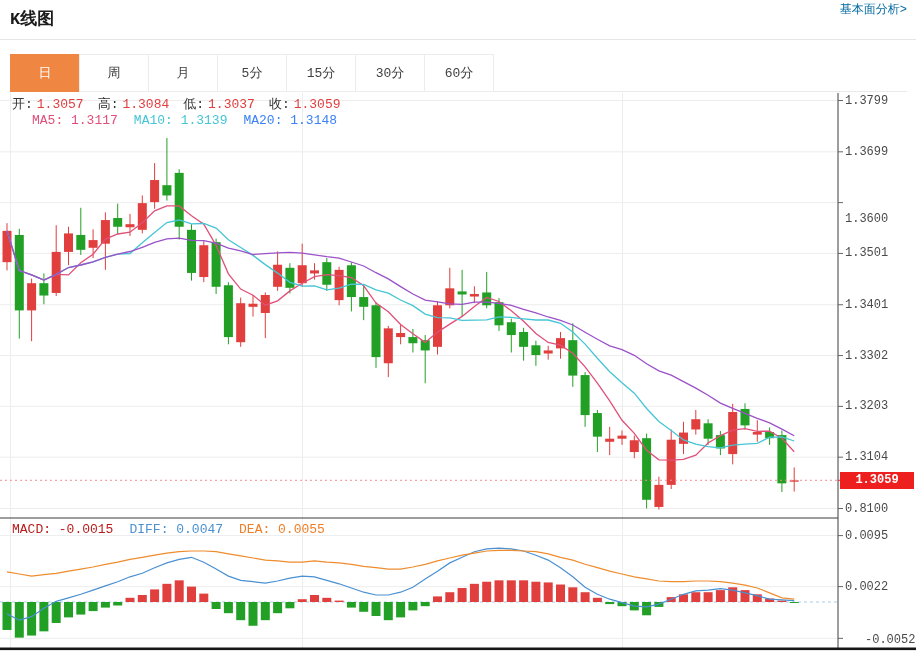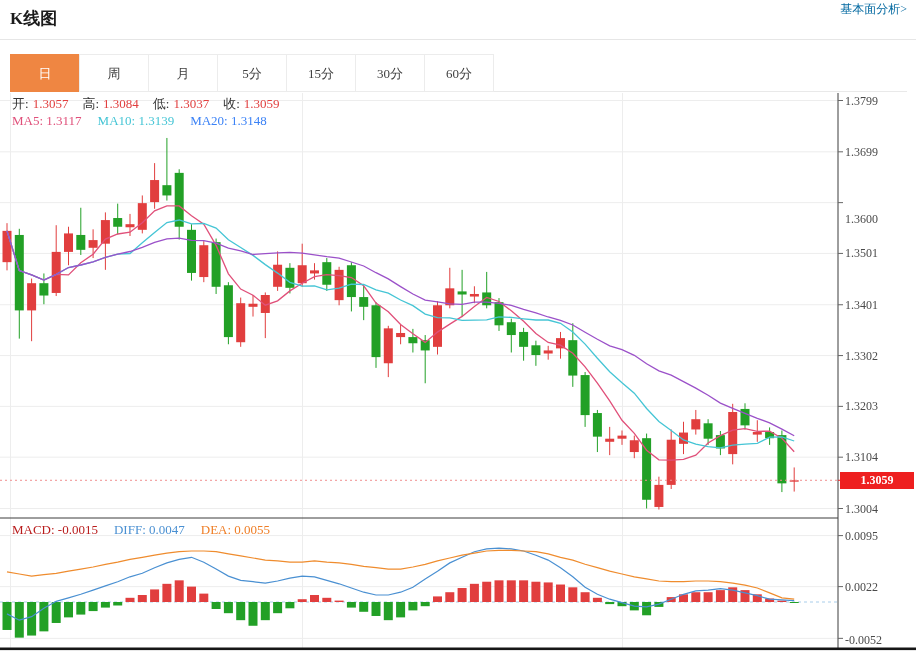--- a/index.html
+++ b/index.html
@@ -1,17 +1,17 @@
 <!DOCTYPE html>
 <html><head>
 <meta charset="utf-8">
 <style>
   html,body{margin:0;padding:0;background:#fff;}
   .stage{position:relative;width:916px;height:651px;background:#fff;overflow:hidden;
-         font-family:Liberation Serif, serif;}
+         font-family:Liberation Mono, monospace;}
   .hdr-title{position:absolute;left:10px;top:7px;font-size:17px;font-weight:bold;color:#1b1b1b;}
   .hdr-link{position:absolute;right:9px;top:1px;font-size:12px;color:#0369a1;cursor:pointer;text-decoration:none;}
   .hdr-divider{position:absolute;left:0;top:39px;width:916px;height:1px;background:#e6e6e6;}
   .tabbar{position:absolute;left:10px;top:54px;width:897px;height:38px;display:flex;border-bottom:1px solid #e9e9e9;box-sizing:border-box;background:#fff;}
   .tab{width:70px;height:38px;line-height:37px;text-align:center;font-size:13px;color:#404040;
        border:1px solid #ececec;margin-left:-1px;background:#fff;cursor:pointer;box-sizing:border-box;}
   .tab:first-child{margin-left:0;}
   .tab.active{background:#ef8642;border-color:#ef8642;color:#fff;}
   #chart{position:absolute;left:0;top:0;}
   .readout{position:absolute;font-size:13px;white-space:nowrap;}
@@ -281,31 +281,31 @@
         <line x1="838" y1="457.17924528301876" x2="843" y2="457.17924528301876" stroke="#666" stroke-width="1"></line>
         <line x1="838" y1="508.50000000000006" x2="843" y2="508.50000000000006" stroke="#666" stroke-width="1"></line>
         <line x1="838" y1="535.595" x2="843" y2="535.595" stroke="#666" stroke-width="1"></line>
         <line x1="838" y1="586.622" x2="843" y2="586.622" stroke="#666" stroke-width="1"></line>
         <line x1="838" y1="638.348" x2="843" y2="638.348" stroke="#666" stroke-width="1"></line>
         <line x1="838" y1="480.27358490566" x2="841" y2="480.27358490566" stroke="#ee1f1f" stroke-width="1"></line>
       </g>
     </svg>
 
   <div class="readout" id="readout-ohlc" style="left:12px;top:95px;"><span style="color: rgb(51, 51, 51);">开:</span><span style="color: rgb(225, 62, 62); margin-right: 14px;">1.3057</span><span style="color: rgb(51, 51, 51);">高:</span><span style="color: rgb(225, 62, 62); margin-right: 14px;">1.3084</span><span style="color: rgb(51, 51, 51);">低:</span><span style="color: rgb(225, 62, 62); margin-right: 14px;">1.3037</span><span style="color: rgb(51, 51, 51);">收:</span><span style="color: rgb(225, 62, 62); margin-right: 14px;">1.3059</span></div>
-  <div class="readout" id="readout-ma" style="left:12px;top:113px;"><span class="seg" style="color: rgb(224, 80, 122);">MA5: 1.3117</span><span class="seg" style="color: rgb(69, 197, 213);">MA10: 1.3139</span><span class="seg" style="color: #3b82f6;">MA20: 1.3148</span></div>
+  <div class="readout" id="readout-ma" style="left:12px;top:113px;"><span class="seg" style="color: rgb(224, 80, 122); margin-left: 20px;">MA5: 1.3117</span><span class="seg" style="color: rgb(69, 197, 213);">MA10: 1.3139</span><span class="seg" style="color: #3b82f6;">MA20: 1.3148</span></div>
   <div class="readout" id="readout-macd" style="left:12px;top:522px;"><span class="seg" style="color: #b91c1c;">MACD: -0.0015</span><span class="seg" style="color: rgb(74, 144, 210);">DIFF: 0.0047</span><span class="seg" style="color: rgb(239, 126, 38);">DEA: 0.0055</span></div>
 
   <div id="ylabels">
       <div class="ylab" style="top: 93.5px;">1.3799</div>
       <div class="ylab" style="top: 144.821px; text-align: right;">1.3699</div>
       <div class="ylab" style="top: 212px;">1.3600</div>
       <div class="ylab" style="top: 246.436px;">1.3501</div>
       <div class="ylab" style="top: 297.757px;">1.3401</div>
       <div class="ylab" style="top: 348.564px;">1.3302</div>
       <div class="ylab" style="top: 399.372px;">1.3203</div>
       <div class="ylab" style="top: 450.179px;">1.3104</div>
-      <div class="ylab" style="top: 501.5px;">1.3004</div>
+      <div class="ylab" style="top: 501.5px;">0.8100</div>
       <div class="ylab" style="top: 528.595px;">0.0095</div>
       <div class="ylab" style="top: 579.622px;">0.0022</div>
-      <div class="ylab" style="top: 633px;">-0.0052</div>
+      <div class="ylab" style="top: 633px; margin-left: 20px;">-0.0052</div>
     </div>
   <div class="price-tag">1.3059</div>
 </div>
 
 </body></html>

